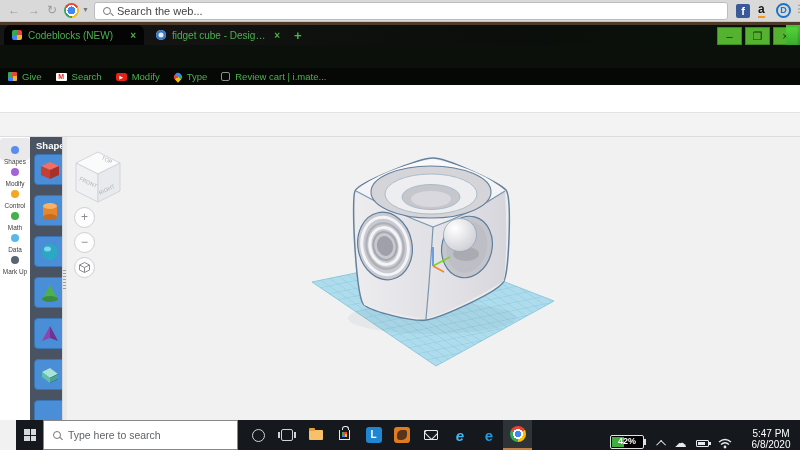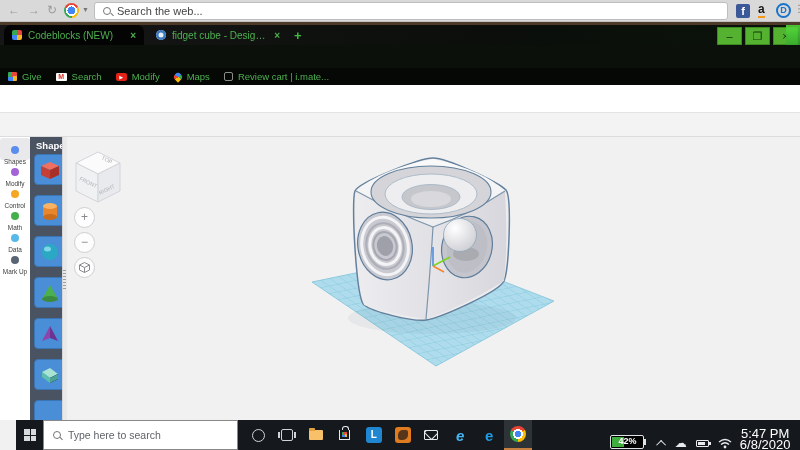--- a/index.html
+++ b/index.html
@@ -170,21 +170,21 @@
   #battwidget .shell { position:absolute; left:0; top:1px; width:34px; height:14px; border:1px solid #dfe3e6; border-radius:2px; background:#000; }
   #battwidget .fill { position:absolute; left:2px; top:3px; width:12px; height:10px; background:#3fae3f; }
   #battwidget .nub { position:absolute; left:34px; top:5px; width:2px; height:6px; background:#dfe3e6; }
   #battwidget .pct { position:absolute; left:0; top:2px; width:34px; text-align:center; font-size:9px; font-weight:bold; color:#fff; }
   .tray { display:flex; align-items:center; gap:9px; margin-left:10px; color:#e8eaed; }
   .chev { width:7px; height:7px; border-left:1.5px solid #e8eaed; border-top:1.5px solid #e8eaed; transform:rotate(45deg) translateY(2px); }
   .cloud { font-size:12px; color:#e8eaed; }
   .batt-tr { width:13px; height:7px; border:1.2px solid #e8eaed; border-radius:1px; position:relative; }
   .batt-tr::after { content:""; position:absolute; right:-3px; top:1.5px; width:1.5px; height:3px; background:#e8eaed; }
   .batt-tr::before { content:""; position:absolute; left:1px; top:1px; width:7px; height:3.5px; background:#e8eaed; }
-  #clock { margin-left:8px; text-align:center; color:#fff; font-size:13px; line-height:11px; white-space:nowrap; }
+  #clock { margin-left:20px; text-align:center; color:#fff; font-size:10px; line-height:11px; white-space:nowrap; }
   #notif { margin-left:10px; position:relative; width:16px; height:14px; border:1.3px solid #e8eaed; border-radius:2px; }
   #notif::before { content:""; position:absolute; left:2px; top:3px; width:9px; height:1.5px; background:#e8eaed; box-shadow:0 3px 0 #e8eaed; }
   #notif .badge { position:absolute; right:-4px; bottom:-4px; width:8px; height:8px; border-radius:50%; background:#15191d; border:1px solid #e8eaed; }
 </style>
 </head>
 <body>
 
 <div id="screen">
 
   <div id="utilbar" class="abs">
@@ -246,21 +246,21 @@
     <div class="bm">
       <span class="bm-gmail">M</span>
       <span class="bm-label">Search</span>
     </div>
     <div class="bm">
       <span class="bm-yt">▶</span>
       <span class="bm-label">Modify</span>
     </div>
     <div class="bm">
       <span class="bm-maps"></span>
-      <span class="bm-label">Maps</span>
+      <span class="bm-label">Type</span>
     </div>
     <div class="bm">
       <span class="bm-cart"></span>
       <span class="bm-label">Review cart | i.mate...</span>
     </div>
   </div>
 
   <div id="appheader" class="abs">
     <div id="tclogo" class="abs">
       <span style="background: rgb(226, 87, 76);">T</span>

